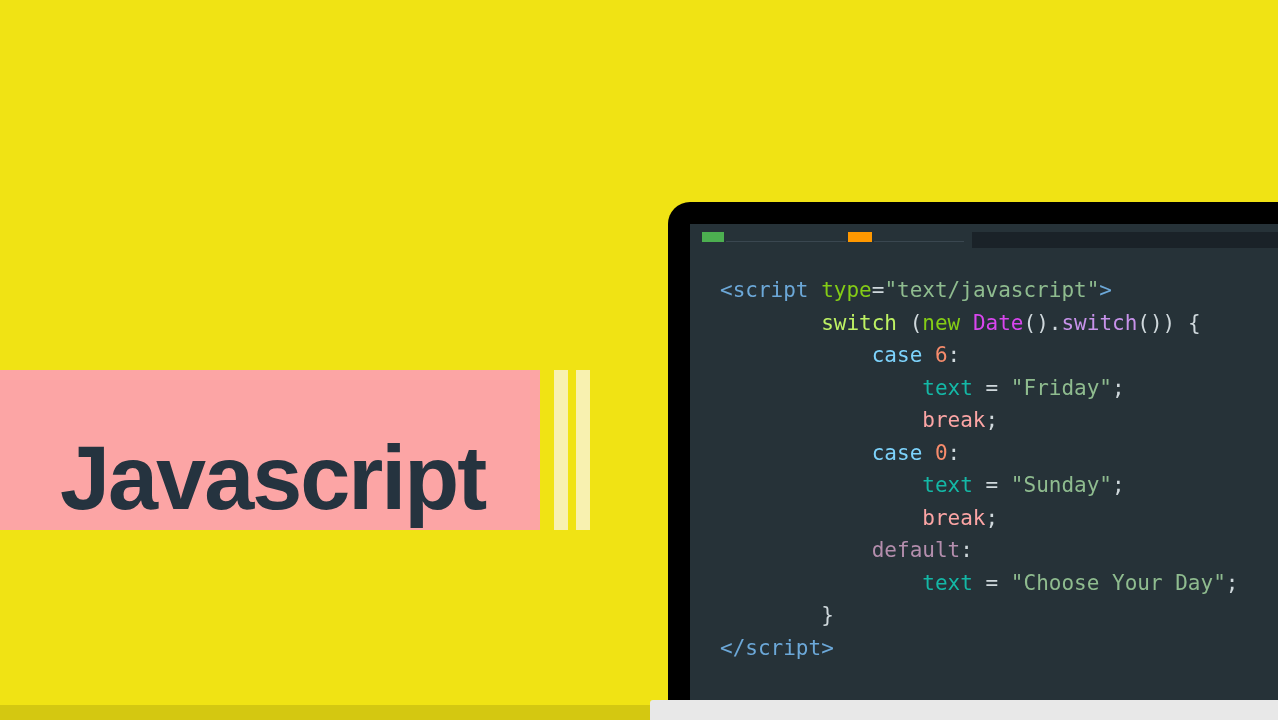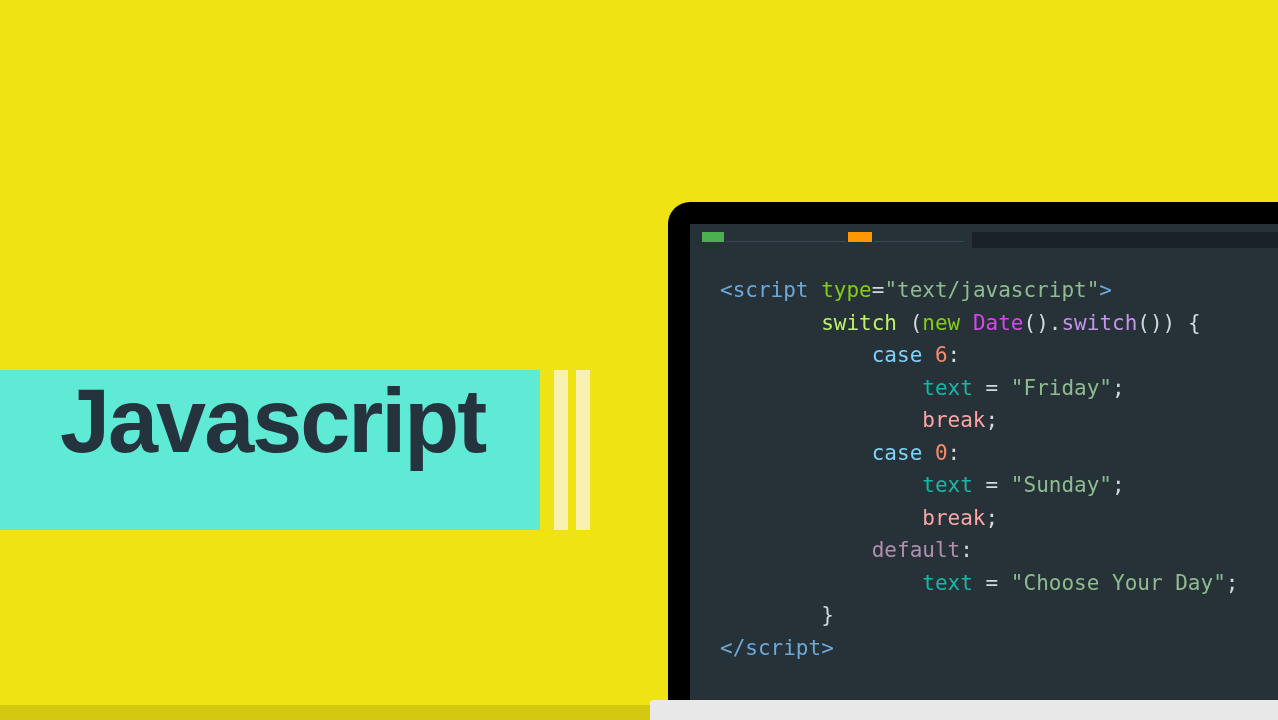--- a/index.html
+++ b/index.html
@@ -18,23 +18,23 @@
       width: 1278px;
       height: 15px;
       background: #d4c811;
     }
     .title-band {
       position: absolute;
       left: 0;
       top: 370px;
       width: 540px;
       height: 160px;
-      background: #5eead4;
+      background: #fca5a5;
       display: flex;
-      align-items: flex-start;
+      align-items: flex-end;
       padding-left: 60px;
     }
     .title-text {
       font-size: 90px;
       font-weight: 700;
       color: #25333f;
       letter-spacing: -2px;
     }
     .title-bar {
       position: absolute;

